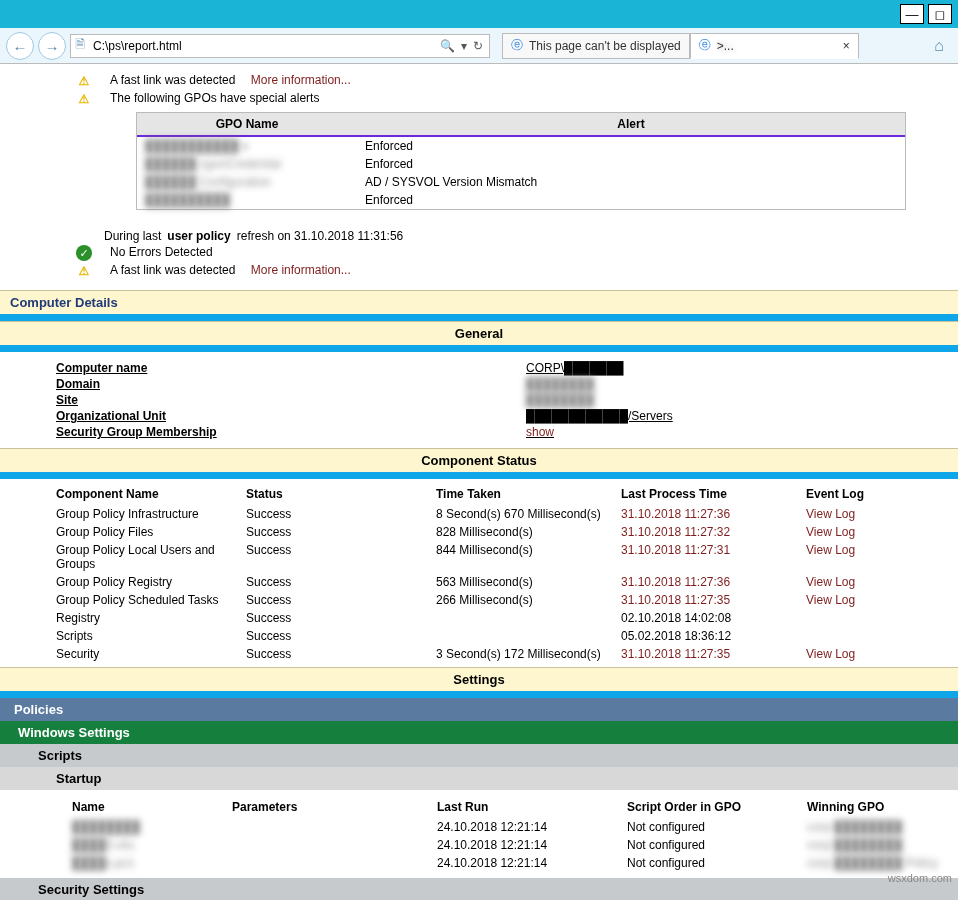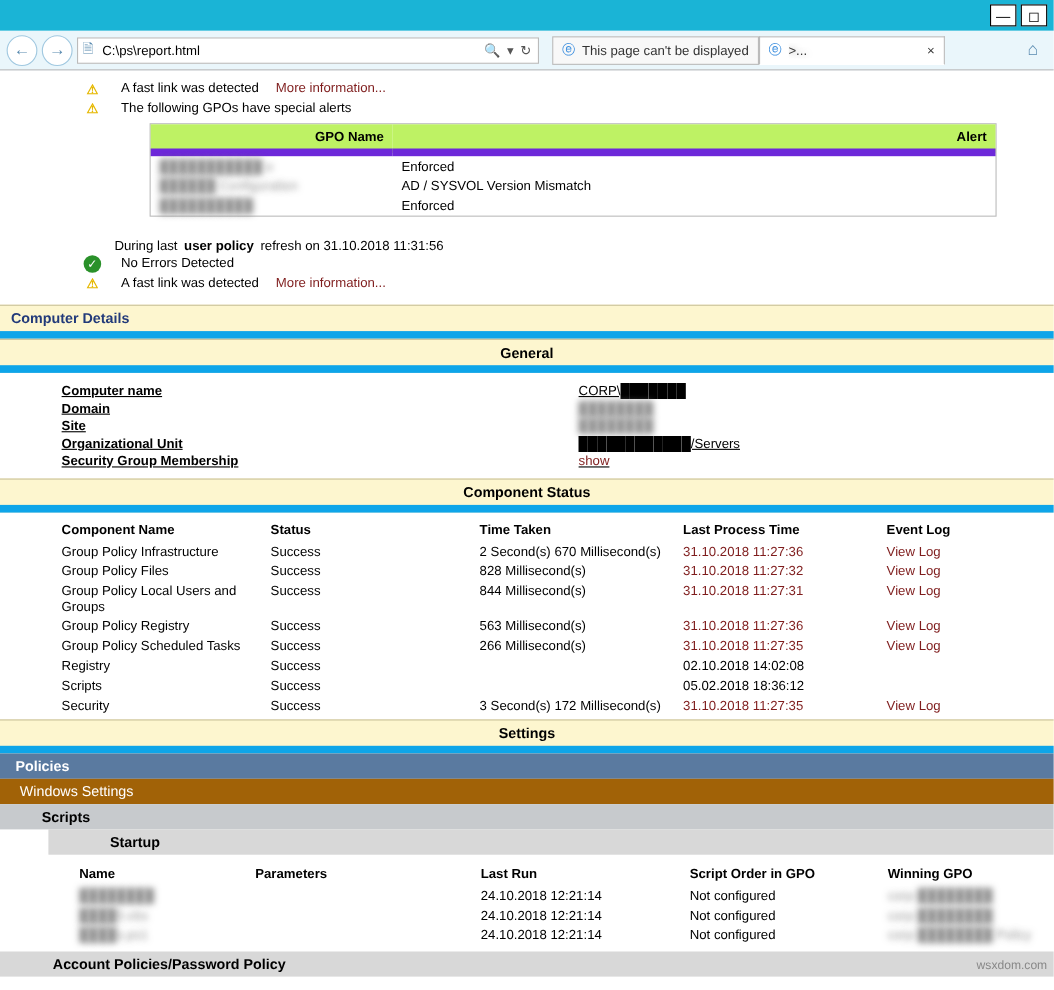--- a/index.html
+++ b/index.html
@@ -21,27 +21,27 @@
 .home-btn { width:26px; height:26px; display:flex; align-items:center; justify-content:center; color:#5a8bb0; margin-left:auto; font-size:16px;}
 
 .page { padding:0 0 0 0;}
 .mini-section { padding:4px 0 4px 104px;}
 .alert-row { display:flex; align-items:flex-start; gap:6px; padding:1px 0;}
 .icon-warn { width:16px; height:16px; display:inline-flex; align-items:center; justify-content:center; color:#e6b800; font-weight:bold; position:relative; left:-28px; margin-right:-16px;}
 .icon-ok { width:16px; height:16px; border-radius:50%; background:#2a912a; color:#fff; display:inline-flex; align-items:center; justify-content:center; font-size:11px; position:relative; left:-28px; margin-right:-16px;}
 .link { color:#7f1d1d; cursor:pointer;}
 .gpo-table-wrap { border:1px solid #bbb; margin:4px 0 4px 32px; width:770px;}
 .gpo-table { width:100%; border-collapse:collapse;}
-.gpo-table th { text-align:right; font-weight:bold; padding:4px 8px; border-bottom:7px solid #6d28d9; background:#bef264;}
+.gpo-table th { text-align:center; font-weight:bold; padding:4px 8px; border-bottom:2px solid #6d28d9; background:#e5e5e5;}
 .gpo-table td { padding:2px 8px;}
 .blur { color:transparent; text-shadow:0 0 6px rgba(120,120,120,.8);}
 .section-hdr { background:#fdf6cf; border-top:1px solid #c9c19a; border-bottom:7px solid #0ea5e9; padding:4px 10px; font-weight:bold; color:#223a7a; font-size:13px;}
 .section-hdr.plain { color:#000;text-align:center;}
 .policies-hdr { background:#5a7aa0; color:#fff; padding:4px 14px; font-weight:bold; font-size:13px;}
-.sub-hdr { background:#a16207; color:#fff; padding:4px 18px; font-weight:normal; font-size:13px;}
+.sub-hdr { background:#15803d; color:#fff; padding:4px 18px; font-weight:bold; font-size:13px;}
 .sub2-hdr { background:#c3c7cb; padding:4px 24px; font-weight:bold; font-size:13px;}
 .sub3-hdr { background:#d3cfd5; padding:4px 20px; font-weight:bold; font-size:13px;}
 .sub4-hdr { background:#dad7db; padding:4px 28px; font-weight:bold; font-size:13px;}
 .kv-block { padding:8px 0 8px 56px;}
 .kv-row { display:flex; padding:1px 0;text-decoration:underline;}
 .kv-row .k2 { flex:0 0 470px; font-weight:bold;}
 .data-table { width:100%; border-collapse:collapse; table-layout:fixed;}
 .data-table th { text-align:left; font-weight:bold; padding:4px 0;}
 .data-table td { padding:2px 0; vertical-align:top;}
 .tbl-wrap { padding:4px 0 4px 56px;}
@@ -106,20 +106,24 @@
         <tbody>
             <tr>
               <th>GPO Name</th>
               <th>Alert</th>
             </tr>
         <tr>
               <td class="blur">███████████ e</td>
               <td>Enforced</td>
             </tr>
         <tr>
+              <td class="blur">██████ ogonCredential</td>
+              <td>Enforced</td>
+            </tr>
+        <tr>
               <td class="blur">██████ Configuration</td>
               <td>AD / SYSVOL Version Mismatch</td>
             </tr>
         <tr>
               <td class="blur">██████████</td>
               <td>Enforced</td>
             </tr>
       </tbody>
         </table>
     </div>
@@ -184,21 +188,21 @@
         <th>Status</th>
         <th>Time Taken</th>
         <th>Last Process Time</th>
         <th>Event Log</th>
       </tr>
       </tbody>
         <tbody id="comp-body">
           <tr>
             <td>Group Policy Infrastructure</td>
             <td>Success</td>
-            <td>2 Second(s) 670 Millisecond(s)</td>
+            <td>8 Second(s) 670 Millisecond(s)</td>
             <td class="link">31.10.2018 11:27:36</td>
             <td class="link">View Log</td>
           </tr>
           <tr>
             <td>Group Policy Files</td>
             <td>Success</td>
             <td>828 Millisecond(s)</td>
             <td class="link">31.10.2018 11:27:32</td>
             <td class="link">View Log</td>
           </tr>
@@ -245,21 +249,21 @@
             <td class="link">View Log</td>
           </tr>
         </tbody>
     </table>
   </div>
 
   <div class="section-hdr plain">Settings</div>
   <div class="policies-hdr">Policies</div>
   <div class="sub-hdr">Windows Settings</div>
   <div class="sub2-hdr" style="background:#c7cacd; padding-left:38px;">Scripts</div>
-  <div class="sub2-hdr" style="background:#d8d8d8; padding-left:56px;margin-left:44px;">Startup</div>
+  <div class="sub2-hdr" style="background:#d8d8d8; padding-left:56px;">Startup</div>
 
   <div class="scripts-wrap">
     <table class="data-table">
       <colgroup>
           <col style="width:160px">
           <col style="width:205px">
           <col style="width:190px">
           <col style="width:180px">
           <col>
         </colgroup>
@@ -291,17 +295,18 @@
             <td class="blur">████s.ps1</td>
             <td></td>
             <td>24.10.2018 12:21:14</td>
             <td>Not configured</td>
             <td class="blur">corp-████████ Policy</td>
           </tr>
         </tbody>
     </table>
   </div>
 
+  <div class="sub3-hdr" style="background:#c7cacd; padding-left:38px;">Security Settings</div>
   <div class="sub4-hdr" style="background:#d8d8d8; padding-left:48px;">Account Policies/Password Policy</div>
 
 </div>
 
 <div class="footer-note">wsxdom.com</div>
 
 </body></html>

